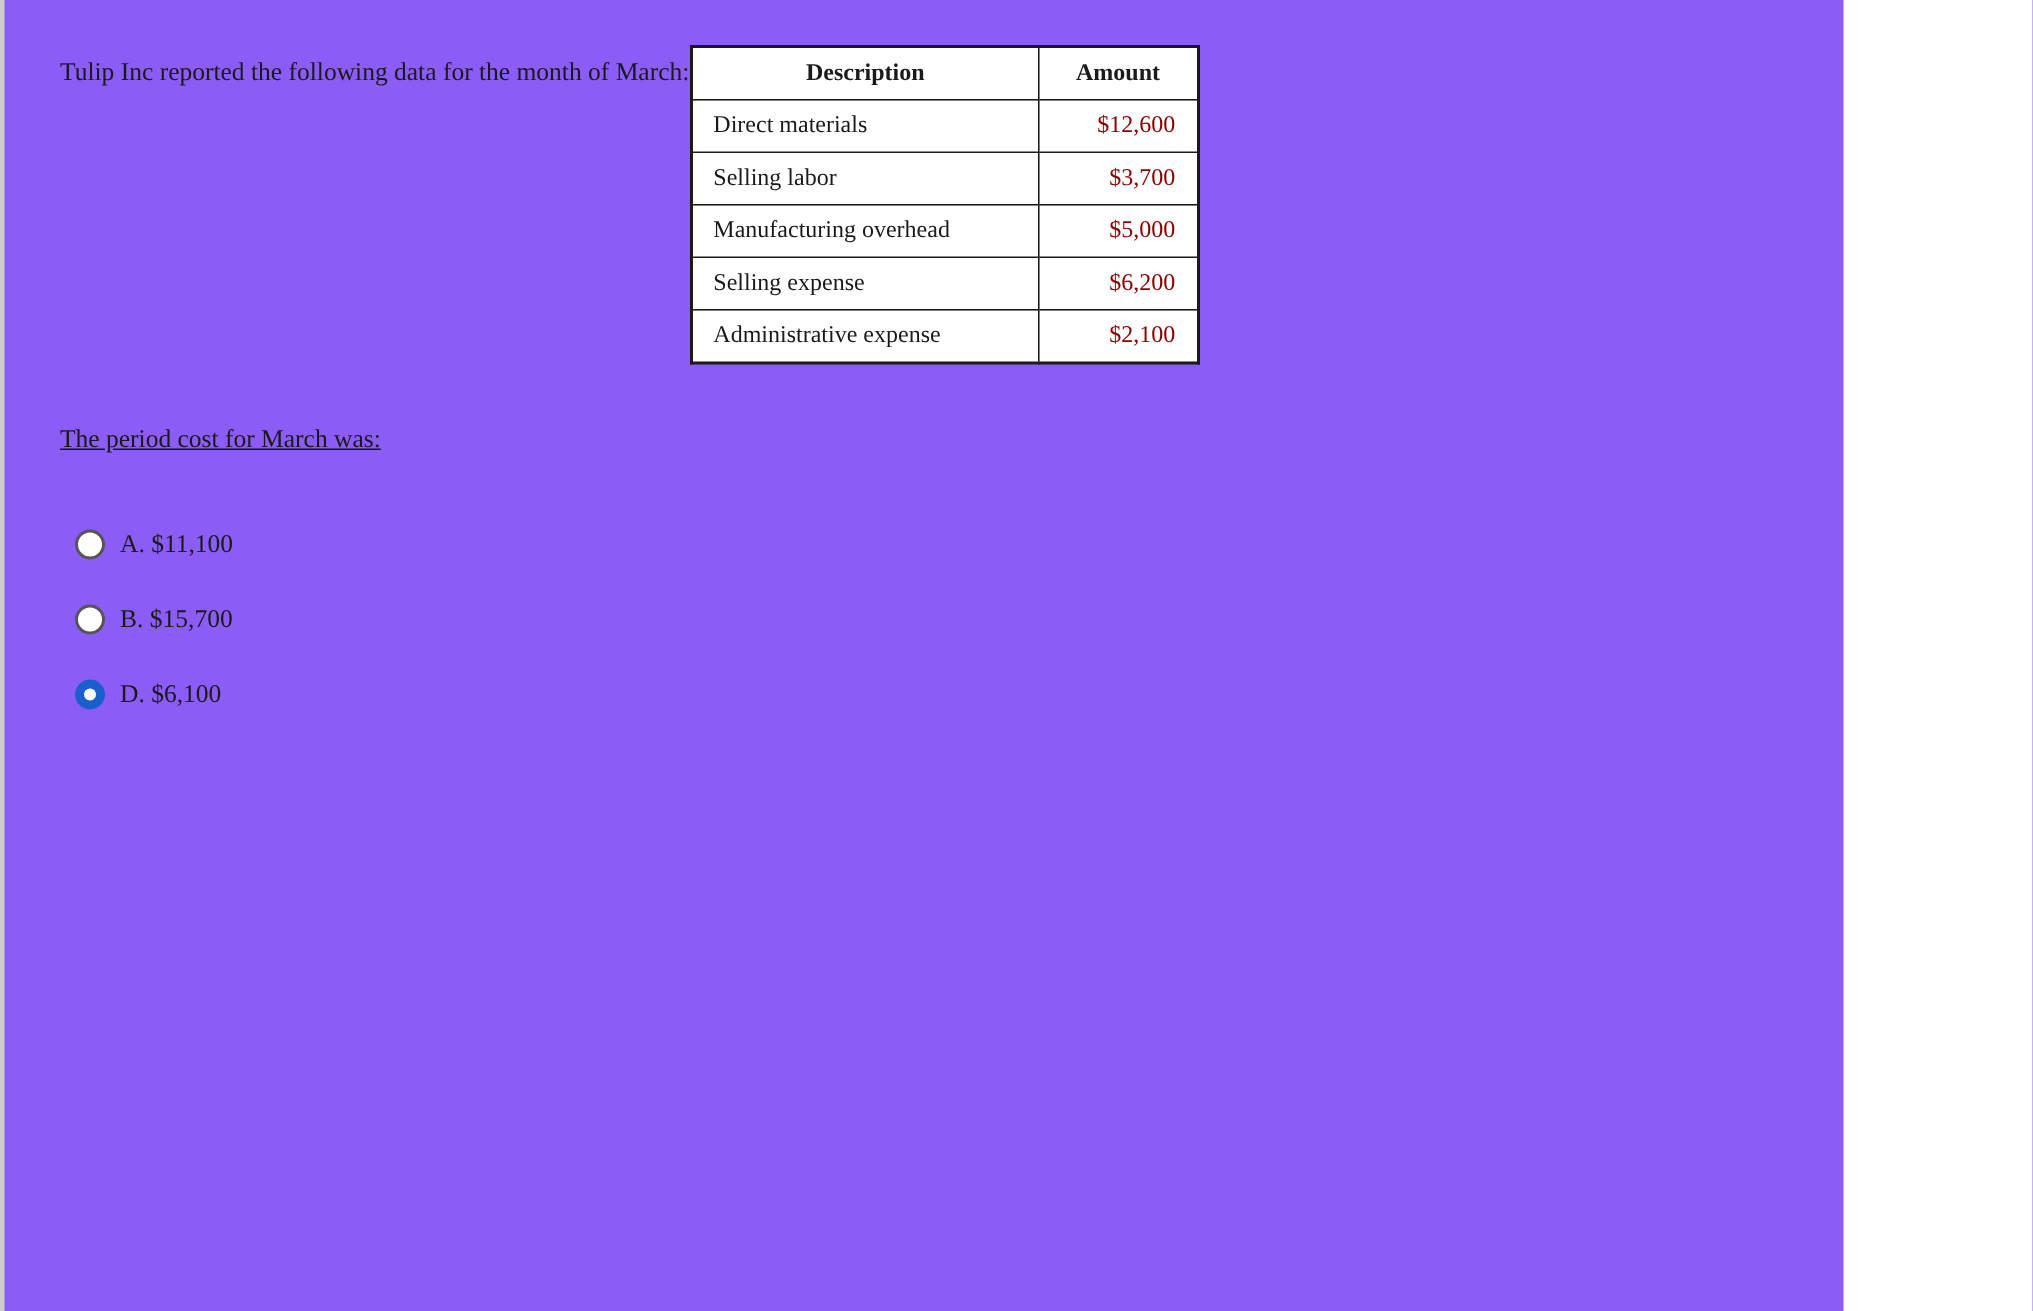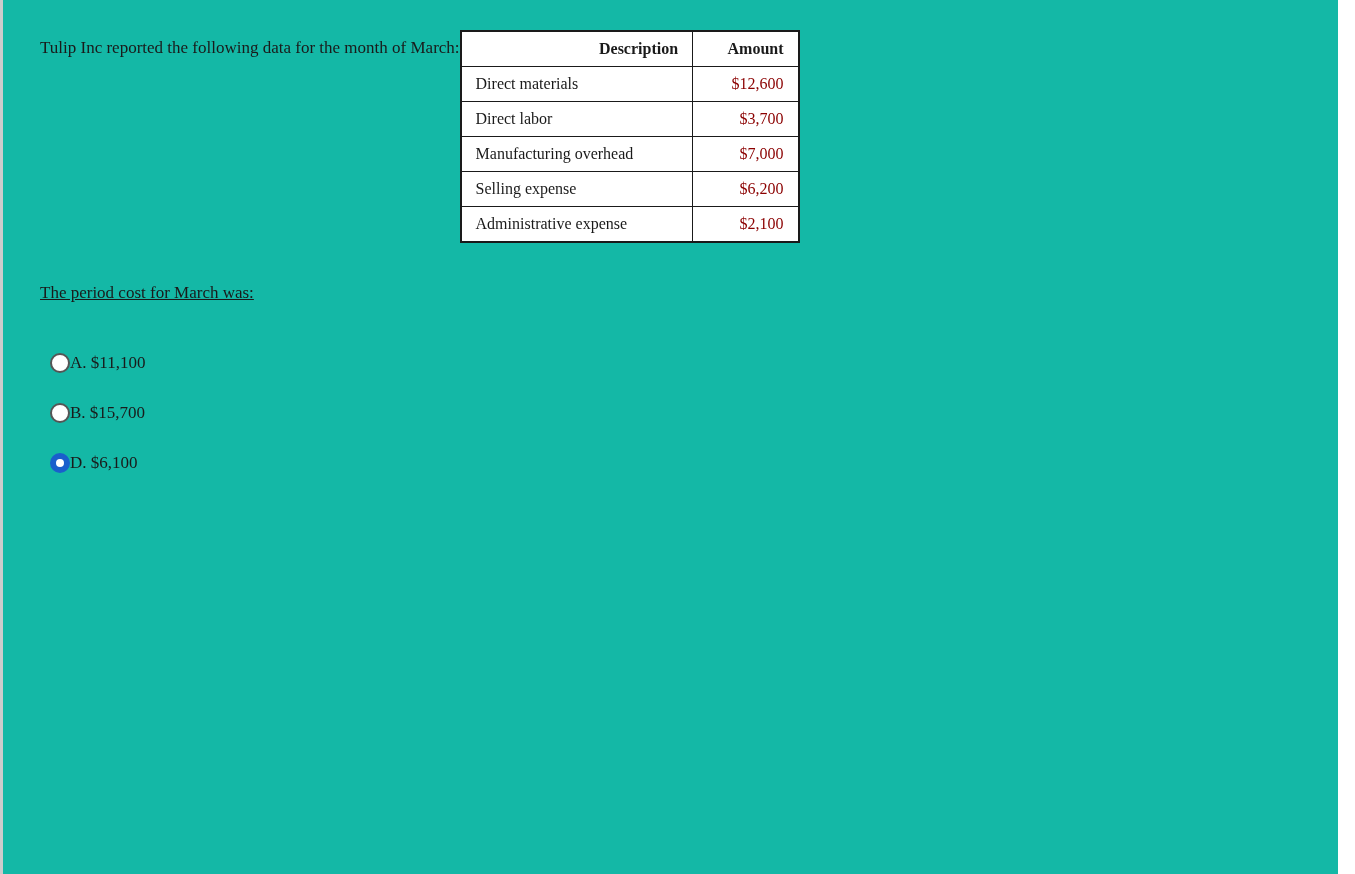--- a/index.html
+++ b/index.html
@@ -9,23 +9,23 @@
     }
 
     body {
       background: #ffffff;
       font-family: Georgia, 'Times New Roman', serif;
       font-size: 16px;
       color: #1a1a1a;
     }
 
     .page-container {
-      width: 1338px;
+      width: 1229px;
       min-height: 874px;
-      background: #14b8a6;
+      background: #8b5cf6;
       padding: 30px 40px;
       position: relative;
     }
 
     .left-border {
       position: absolute;
       left: 0;
       top: 0;
       bottom: 0;
       width: 3px;
@@ -49,21 +49,21 @@
     .data-table {
       border-collapse: collapse;
       border: 2px solid #1a1a1a;
       font-size: 16px;
       min-width: 340px;
     }
 
     .data-table th {
       border: 1px solid #1a1a1a;
       padding: 8px 14px;
-      text-align: right;
+      text-align: center;
       font-weight: bold;
       background: #ffffff;
     }
 
     .data-table th.amount-col {
     }
 
     .data-table td {
       border: 1px solid #1a1a1a;
       padding: 8px 14px;
@@ -84,21 +84,21 @@
 
     .options-area {
       display: flex;
       flex-direction: column;
       gap: 30px;
       margin-left: 10px;
     }
 
     .option-item {
       display: flex;
-      gap: 0;
+      gap: 10px;
       cursor: pointer;
     }
 
     .radio-circle {
       width: 20px;
       height: 20px;
       border-radius: 50%;
       border: 2px solid #555555;
       background: #ffffff;
       display: flex;
@@ -143,26 +143,26 @@
           <th>Description</th>
           <th class="amount-col">Amount</th>
         </tr>
       </thead>
       <tbody id="table-body">
       <tr>
             <td>Direct materials</td>
             <td class="amount-val">$12,600</td>
           </tr>
           <tr>
-            <td>Direct labor</td>
+            <td>Selling labor</td>
             <td class="amount-val">$3,700</td>
           </tr>
           <tr>
             <td>Manufacturing overhead</td>
-            <td class="amount-val">$7,000</td>
+            <td class="amount-val">$5,000</td>
           </tr>
           <tr>
             <td>Selling expense</td>
             <td class="amount-val">$6,200</td>
           </tr>
           <tr>
             <td>Administrative expense</td>
             <td class="amount-val">$2,100</td>
           </tr>
         </tbody>

